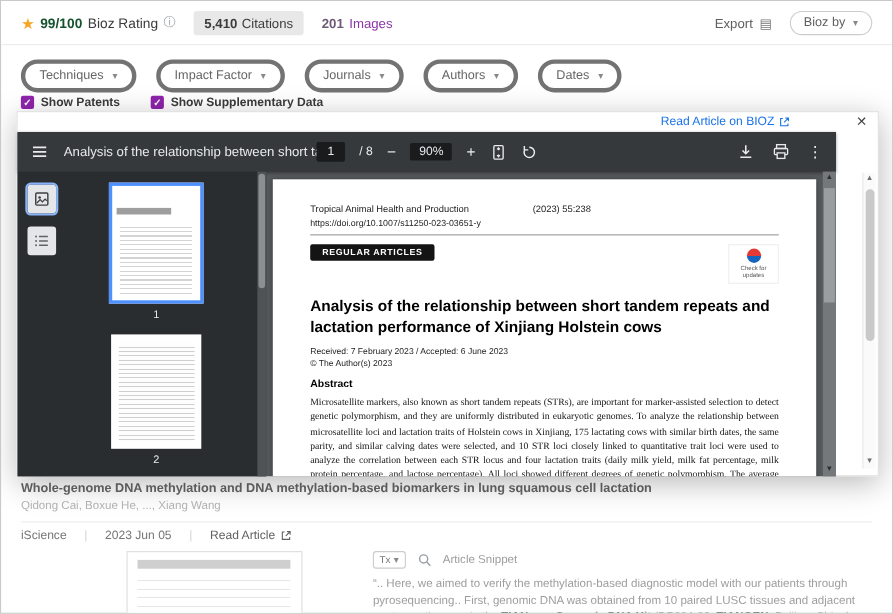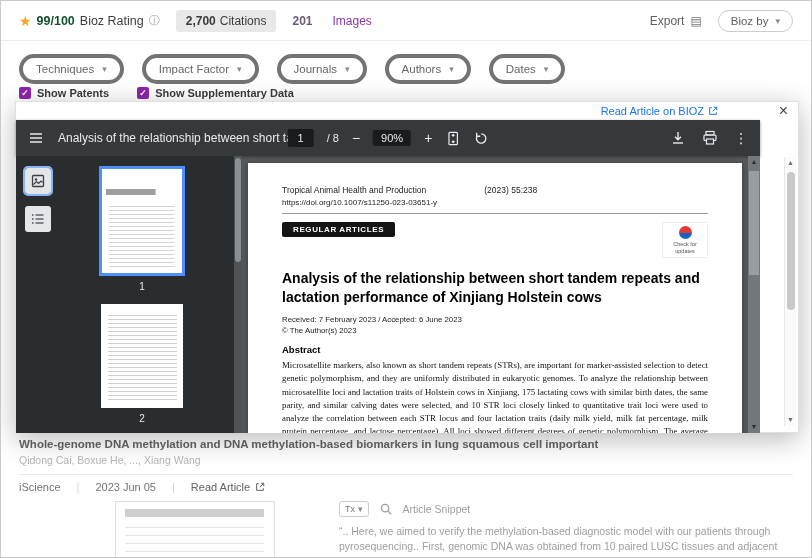--- a/index.html
+++ b/index.html
@@ -13,21 +13,21 @@
   .topbar { position: absolute; top: 0; left: 0; right: 0; height: 40px;
     display: flex; align-items: center; padding: 0 18px; border-bottom: 1px solid #ececec; background:#fff; }
   .rating { display: flex; align-items: center; gap: 5px; }
   .star { color: #f5a623; font-size: 14px; }
   .score { font-weight: bold; font-size: 12.5px; color: #14532d; }
   .rating-label { font-size: 12.5px; color: #3c3c3c; }
   .info { color: #9aa0a6; font-size: 11px; cursor: pointer; }
   .tab-citations { margin-left: 16px; background: #e8e8e8; border-radius: 3px; padding: 4px 10px;
     font-size: 12px; color: #3c3c3c; cursor: pointer; display: flex; gap: 4px; }
   .tab-citations .count { font-weight: bold; }
-  .tab-images { margin-left: 16px; font-size: 12px; color: #8a35a8; cursor: pointer; display: flex; gap: 20px; }
+  .tab-images { margin-left: 16px; font-size: 12px; color: #8a35a8; cursor: pointer; display: flex; gap: 5px; }
   .tab-images .count { font-weight: bold; color: #6d5a75; }
   .topbar-right { margin-left: auto; display: flex; align-items: center; gap: 16px; }
   .export { font-size: 12px; color: #5f5f5f; display: flex; align-items: center; gap: 6px; cursor: pointer; }
   .export-ic { font-size: 12px; color: #777; }
   .sortby { border: 1px solid #ccc; border-radius: 15px; padding: 4px 12px; font-size: 11.5px;
     color: #5f5f5f; display: flex; align-items: center; gap: 7px; cursor: pointer; background: #fff; }
   .chev { font-size: 9px; color: #888; }
   
   .filters { position: absolute; top: 53px; left: 18px; display: flex; gap: 18px; }
   .pill { border: 4px solid #737373; border-radius: 16px; padding: 5px 13px; font-size: 11.5px;
@@ -129,21 +129,21 @@
 <body>
 
 <header class="topbar">
   <div class="rating">
     <span class="star">★</span>
     <span class="score">99/100</span>
     <span class="rating-label">Bioz Rating</span>
     <span class="info">ⓘ</span>
   </div>
   <div class="tab-citations">
-    <span class="count">2,700</span>
+    <span class="count">5,410</span>
     <span>Citations</span>
   </div>
   <div class="tab-images">
     <span class="count">201</span>
     <span>Images</span>
   </div>
   <div class="topbar-right">
     <div class="export">
       <span>Export</span>
       <span class="export-ic">▤</span>
@@ -183,21 +183,21 @@
     <span class="checkbox">✓</span>
     <span>Show Patents</span>
   </div>
   <div class="toggle">
     <span class="checkbox">✓</span>
     <span>Show Supplementary Data</span>
   </div>
 </div>
 
 <section class="results">
-  <div class="r-title">Whole-genome DNA methylation and DNA methylation-based biomarkers in lung squamous cell important</div>
+  <div class="r-title">Whole-genome DNA methylation and DNA methylation-based biomarkers in lung squamous cell lactation</div>
   <div class="r-authors">Qidong Cai, Boxue He, ..., Xiang Wang</div>
   <div class="r-div"></div>
   <div class="r-meta">
     <span>iScience</span>
     <span class="r-sep">|</span>
     <span>2023 Jun 05</span>
     <span class="r-sep">|</span>
     <span class="read-article">
       <span>Read Article</span>
       <svg width="10" height="10" viewBox="0 0 12 12">

